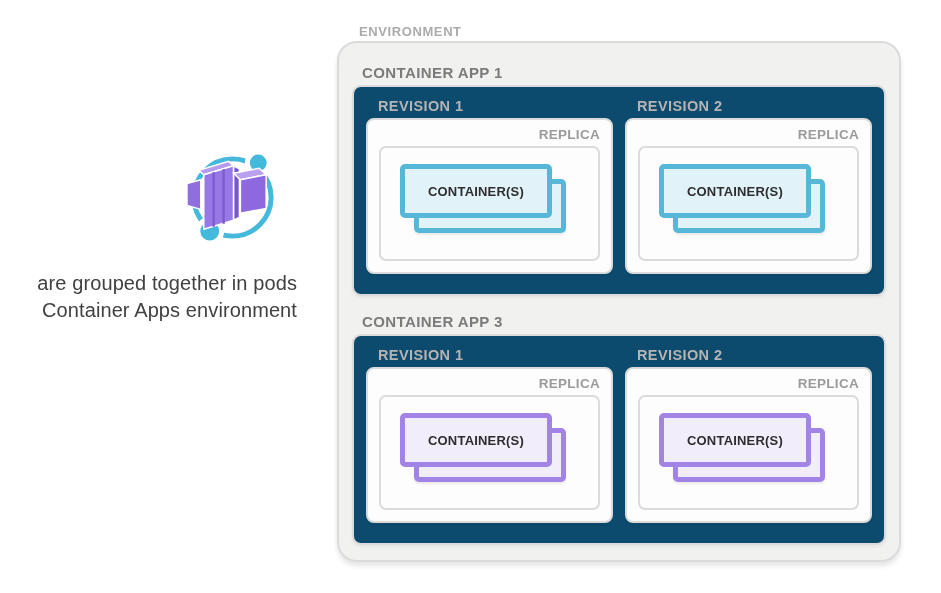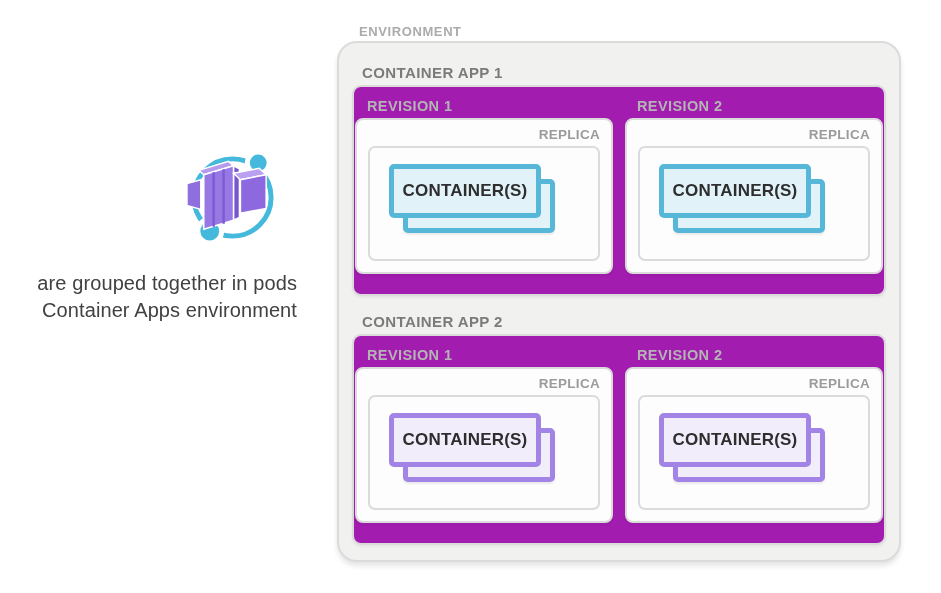--- a/index.html
+++ b/index.html
@@ -16,22 +16,22 @@
   .env-label{position:absolute;left:359px;top:24px;font-size:13px;font-weight:bold;
              color:#ababab;letter-spacing:.6px;}
   .env-box{position:absolute;left:337px;top:41px;width:564px;height:521px;
            box-sizing:border-box;background:#f1f1f0;border:2px solid #dbdbdb;
            border-radius:20px;padding:12px 13px;box-shadow:0 4px 5px rgba(0,0,0,.10);}
 
   
   .app-label{margin:8px 0 2px 10px;font-size:15px;font-weight:bold;color:#7b7b7b;
              letter-spacing:.4px;height:20px;line-height:20px;}
   .app + .app .app-label{margin-top:16px;}
-  .app-box{box-sizing:border-box;height:211px;background:#a21caf;
-           border:2px solid #dbdbdb;border-radius:9px;padding:0 1px;
+  .app-box{box-sizing:border-box;height:211px;background:#0c4a6e;
+           border:2px solid #dbdbdb;border-radius:9px;padding:0 12px;
            box-shadow:0 2px 3px rgba(0,0,0,.05);}
   .rev-row{display:flex;gap:12px;}
 
   
   .revision{flex:1;min-width:0;}
   .rev-label{margin:10px 0 3px 12px;font-size:14.5px;font-weight:bold;color:#b4b4b4;
              letter-spacing:.4px;height:18px;line-height:18px;}
   .rev-box{box-sizing:border-box;height:156px;background:#fdfdfd;
            border:2px solid #dbdbdb;border-radius:8px;padding:7px 11px 0;
            box-shadow:0 2px 3px rgba(0,0,0,.05);}
@@ -42,21 +42,21 @@
   .replica-box{box-sizing:border-box;height:115px;background:#fdfdfd;
                border:2px solid #dbdbdb;border-radius:7px;position:relative;}
 
   
   .stack{position:absolute;left:19px;top:16px;width:152px;height:54px;}
   .container-back,.container-front{position:absolute;width:100%;height:100%;
         box-sizing:border-box;background:var(--cfill);border:5px solid var(--accent);
         border-radius:5px;}
   .container-back{left:14px;top:15px;box-shadow:0 2px 2px rgba(0,0,0,.08);}
   .container-front{left:0;top:0;display:flex;align-items:center;justify-content:center;}
-  .container-label{font-size:17px;font-weight:bold;color:#2e2e2e;letter-spacing:.2px;}
+  .container-label{font-size:13px;font-weight:bold;color:#2e2e2e;letter-spacing:.2px;}
 </style>
 </head>
 <body>
 
 <div class="icon-wrap">
   <svg viewBox="0 0 100 100" width="99" height="99">
 
     <circle cx="50" cy="50" r="39" fill="none" stroke="#45b9dc" stroke-width="5"></circle>
 
     <circle cx="76" cy="15" r="13.5" fill="#ffffff"></circle>
@@ -118,21 +118,21 @@
           </div>
         </div>
       </div>
     </div>
   </div>
 </div>
     </div>
   </section>
 
   <section class="app" style="--accent: #a184e6; --cfill: #f1edfb;">
-    <div class="app-label">CONTAINER APP 2</div>
+    <div class="app-label">CONTAINER APP 3</div>
     <div class="app-box">
       <div class="rev-row">
   <div class="revision">
     <div class="rev-label">REVISION 1</div>
     <div class="rev-box">
       <div class="replica-label">REPLICA</div>
       <div class="replica-box">
         <div class="stack">
           <div class="container-back"></div>
           <div class="container-front">

